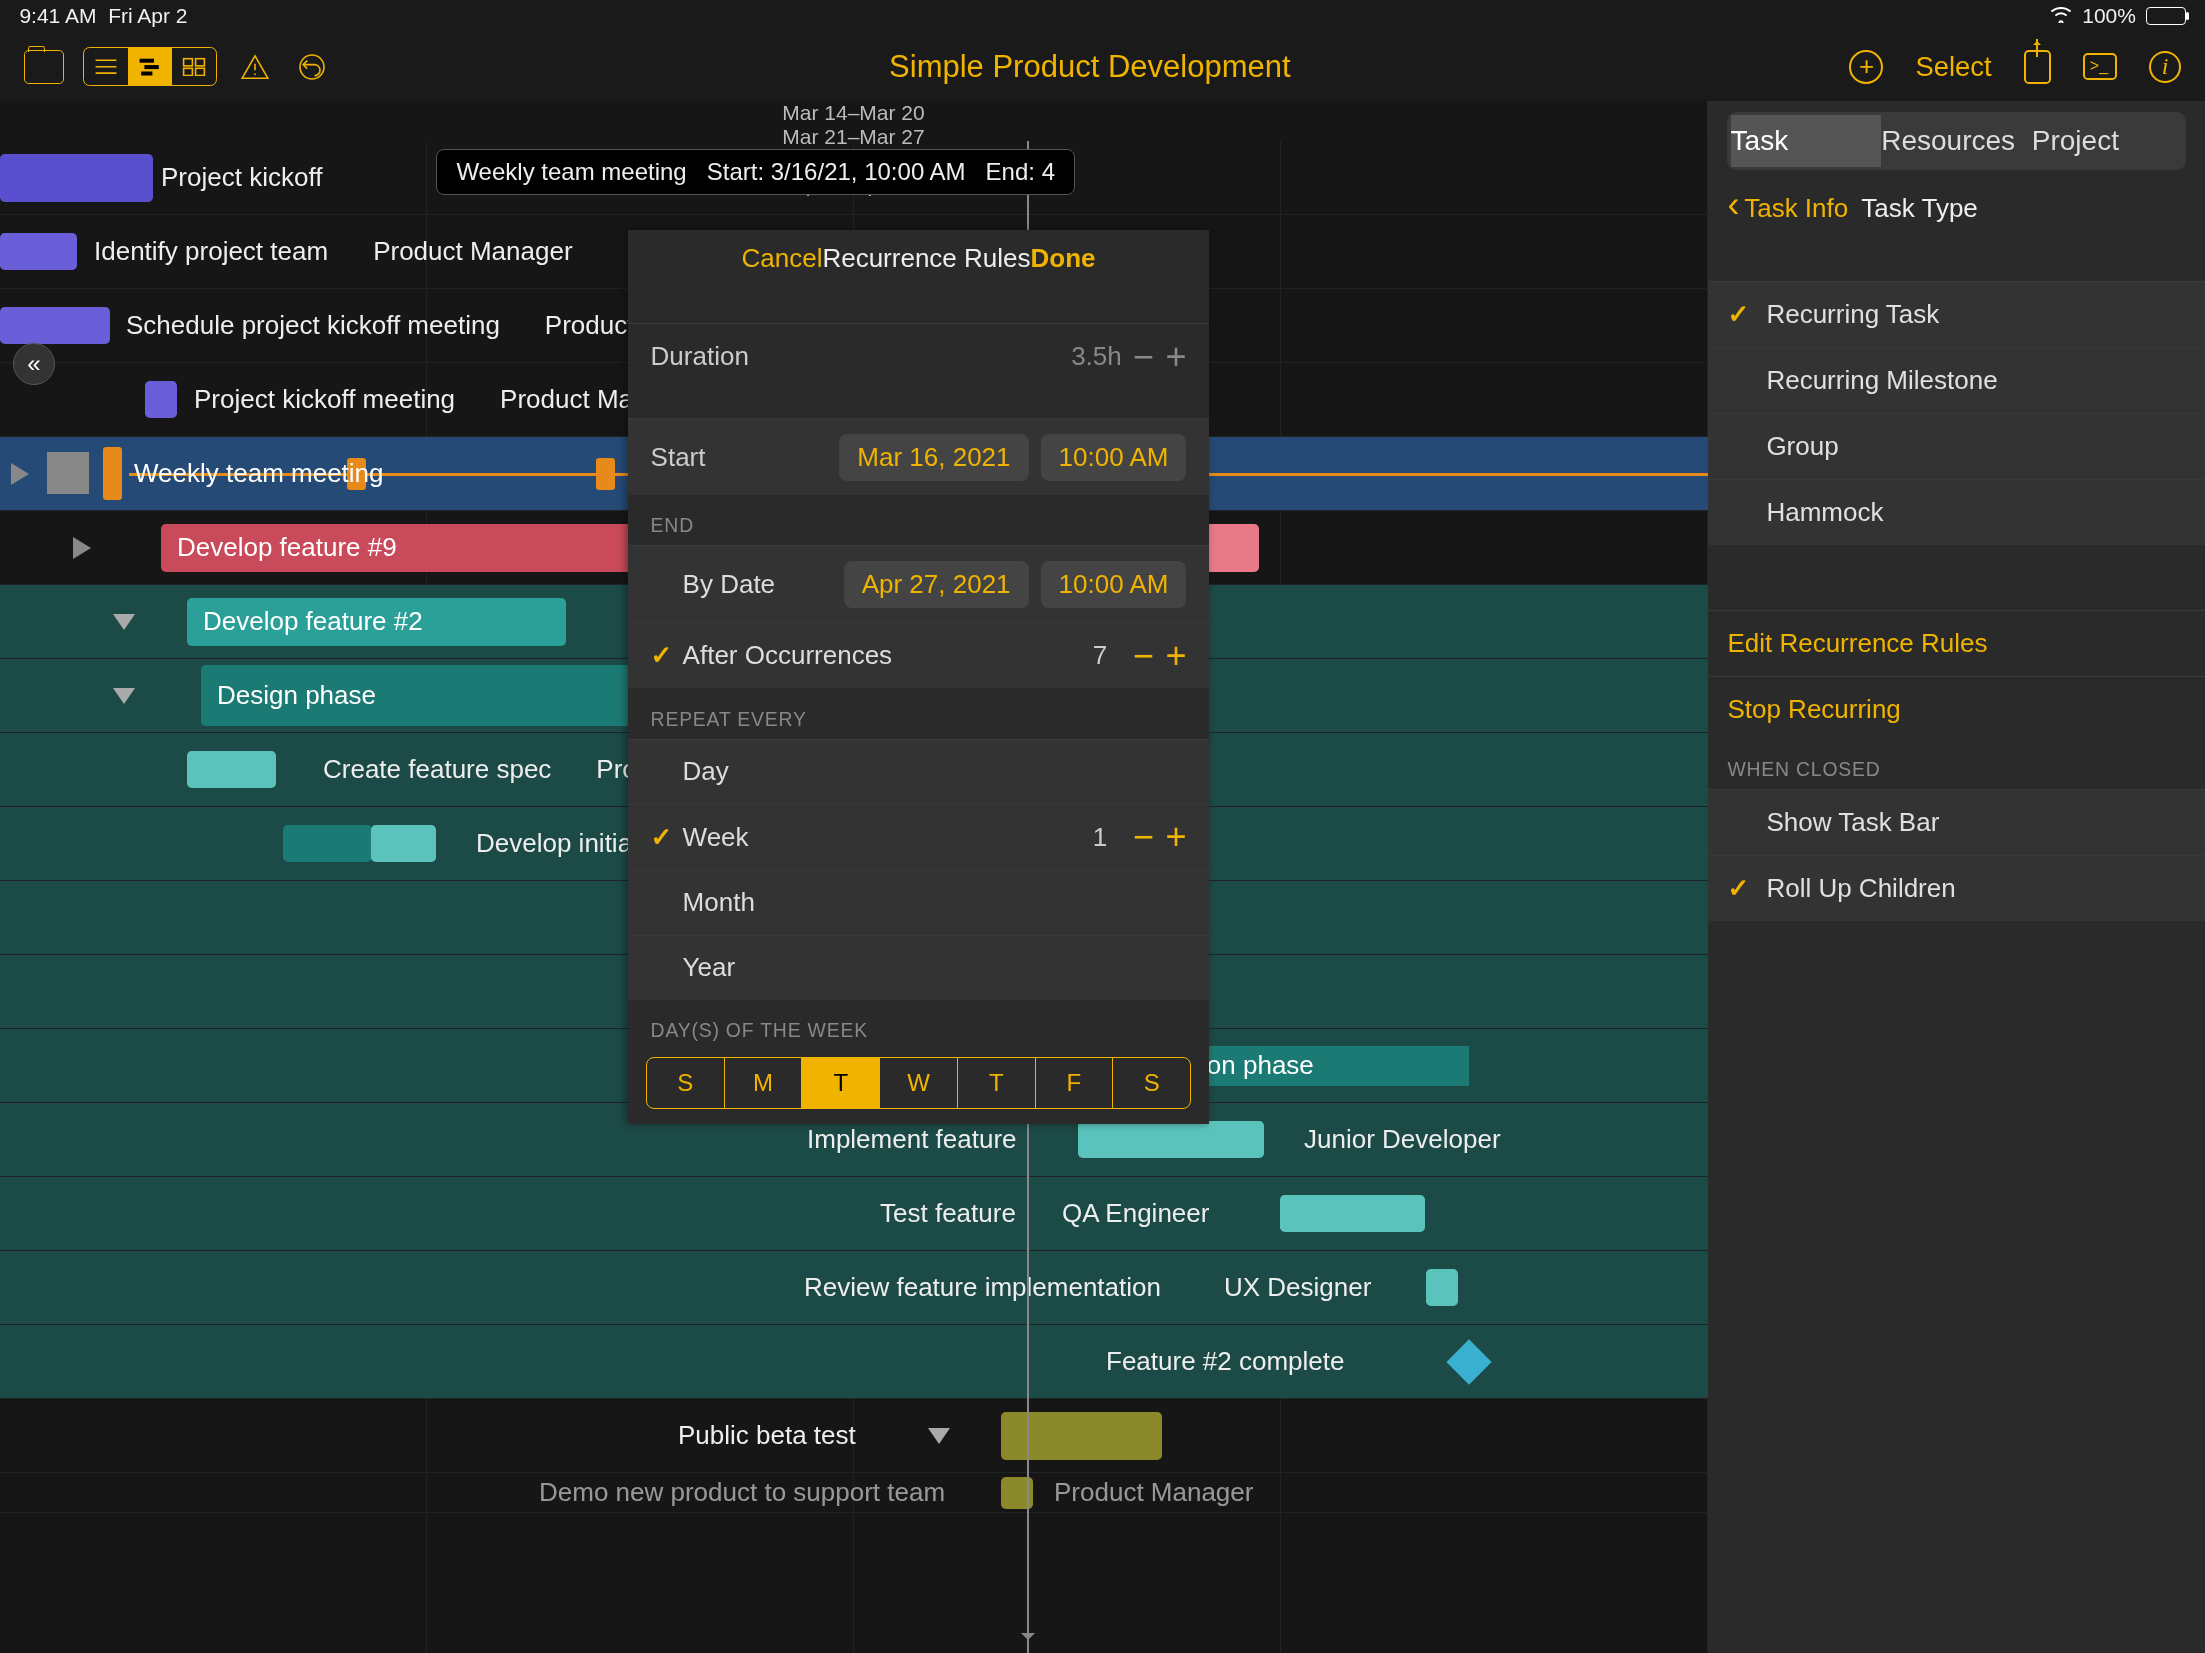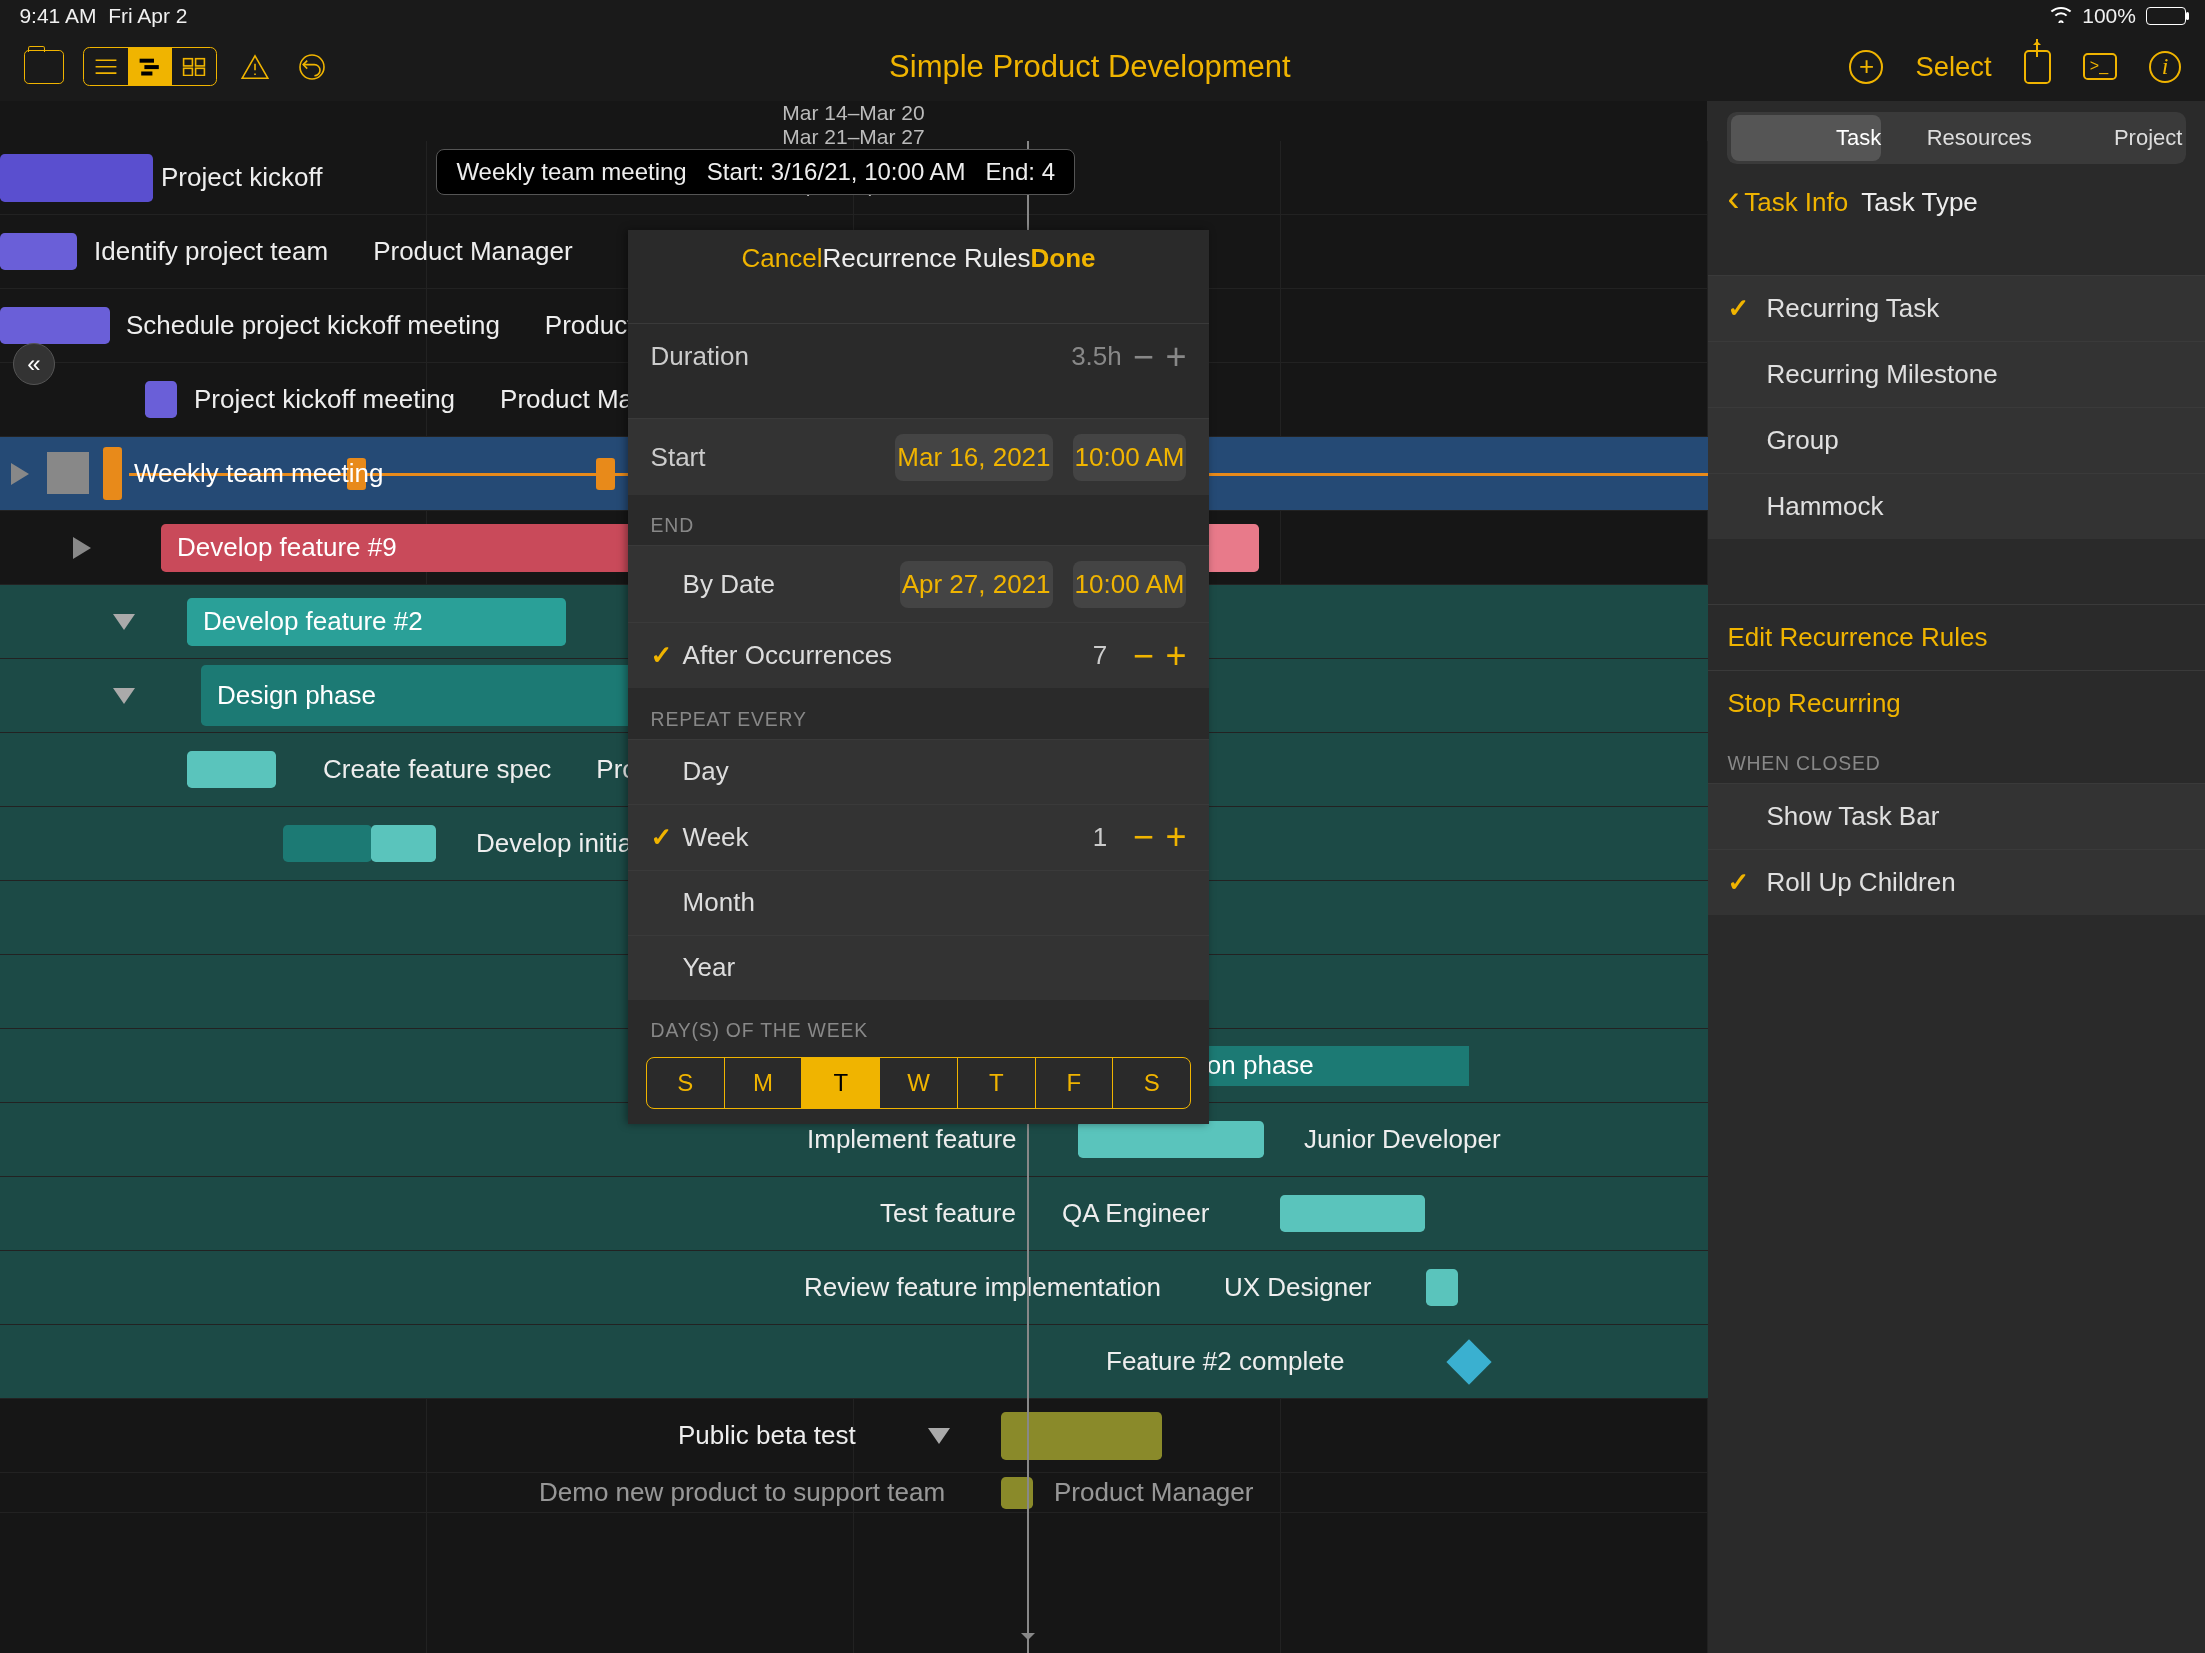--- a/index.html
+++ b/index.html
@@ -58,35 +58,35 @@
 .popover { position:absolute; top:129px; right:499px; width:581px; background:#2a2a2a; border-radius:0; box-shadow: -1.6px 0 8px rgba(0,0,0,0.4); z-index:10; font-size:26px;}
 .popover .hdr { display:flex; align-items:center; justify-content:center; padding: 13px 22.6px; }
 .popover .hdr .cancel { color:#f0b400; }
 .popover .hdr .ttl { color:#eee; font-weight:500; }
 .popover .hdr .done { color:#f0b400; font-weight:600; }
 .popover .section-lbl { padding: 19.4px 22.6px 8px; color:#888; font-size:19.4px; letter-spacing:0.8px;}
 .popover .row-item { display:flex; align-items:center; padding: 14.5px 22.6px; background:#333; border-top:0.8px solid #3a3a3a; min-height:65px;}
 .popover .row-item.dark { background:#2a2a2a; }
 .popover .row-item .lbl { flex:1; color:#ccc; }
 .popover .row-item.sub .lbl { color:#ddd; }
-.popover .pill { background:#444; border-radius:8px; padding: 8px 2px; color:#f0b400; margin-left:20px;}
+.popover .pill { background:#444; border-radius:8px; padding: 8px 18px; color:#f0b400; margin-left:12px;}
 .popover .dim { color:#888; }
 .popover .valnum { color:#ccc; margin: 0 14.5px;}
 .popover .pm { color:#888; font-size:36px; margin-left:11.3px; font-weight:300; line-height:1;}
 .popover .pm.gold { color:#f0b400; }
 .popover .check { color:#f0b400; width:32px; }
 .day-picker { display:flex; margin: 6.5px 18px 14.5px; border:1.6px solid #f0b400; border-radius:8px; overflow:hidden;}
 .day-picker .day { flex:1; text-align:center; padding:11.3px 0; color:#f0b400; border-right:1.6px solid #f0b400; font-size:24px;}
 .day-picker .day:last-child { border-right:none;}
 .day-picker .day.sel { background:#f0b400; color:#000; }
 
 
 .sidebar { width: 497px; background:#2a2a2a; display:flex; flex-direction:column; font-size:26px;}
 .sidebar .tabs { display:flex; background:#3a3a3a; border-radius:9.7px; margin:11.3px 19.4px; padding:3.2px;}
-.sidebar .tab { flex:1; text-align:right; padding:9.7px 0; color:#ddd; border-radius:8px; font-size:22px;}
+.sidebar .tab { flex:1; text-align:left; padding:9.7px 0; color:#ddd; border-radius:0; font-size:28px;}
 .sidebar .tab.active { background:#555; color:#fff;}
 .sidebar .crumb { display:flex; align-items:center; gap:13px; padding: 11.3px 19.4px 21px;}
 .sidebar .crumb .back { color:#f0b400; display:flex; align-items:center; gap:4.8px;}
 .sidebar .crumb .cur { color:#eee; font-weight:500;}
 .sidebar .list-row { display:flex; align-items:center; padding:14.5px 19.4px; background:#333; border-top:0.8px solid #3a3a3a; min-height:66px;}
 .sidebar .list-row .chk { width:39px; color:#f0b400; }
 .sidebar .list-row.spacer { background:transparent; height:36px; border:none; min-height:0; padding:0;}
 .sidebar .list-row.gold { color:#f0b400; background:#2a2a2a;}
 .sidebar .grp-lbl { padding: 16px 19.4px 8px; color:#888; font-size:19.4px; letter-spacing:0.8px;}
 .chev-left::before { content:"‹"; font-size:36px; line-height:0.6;}

